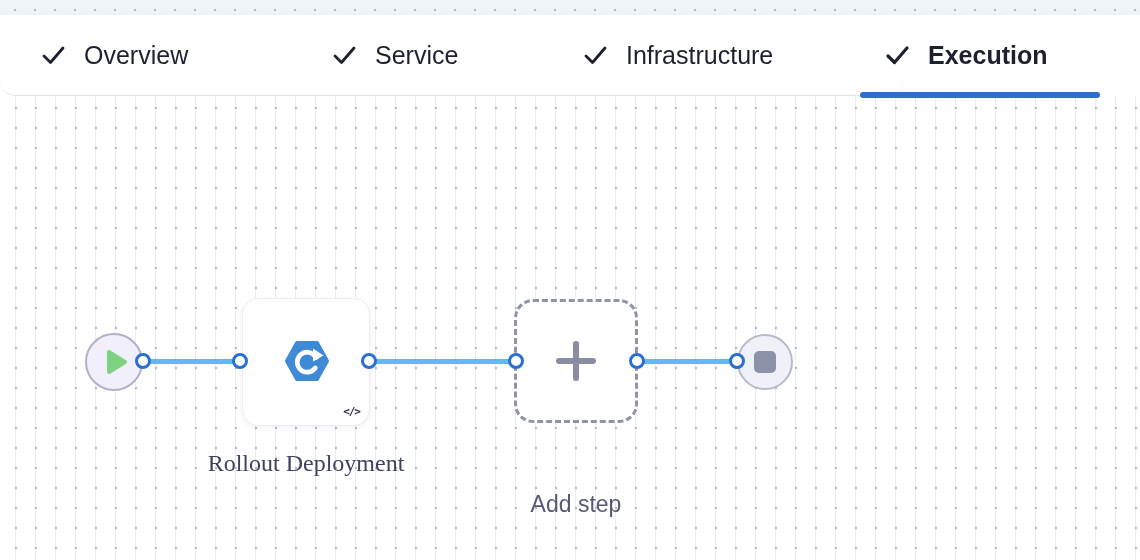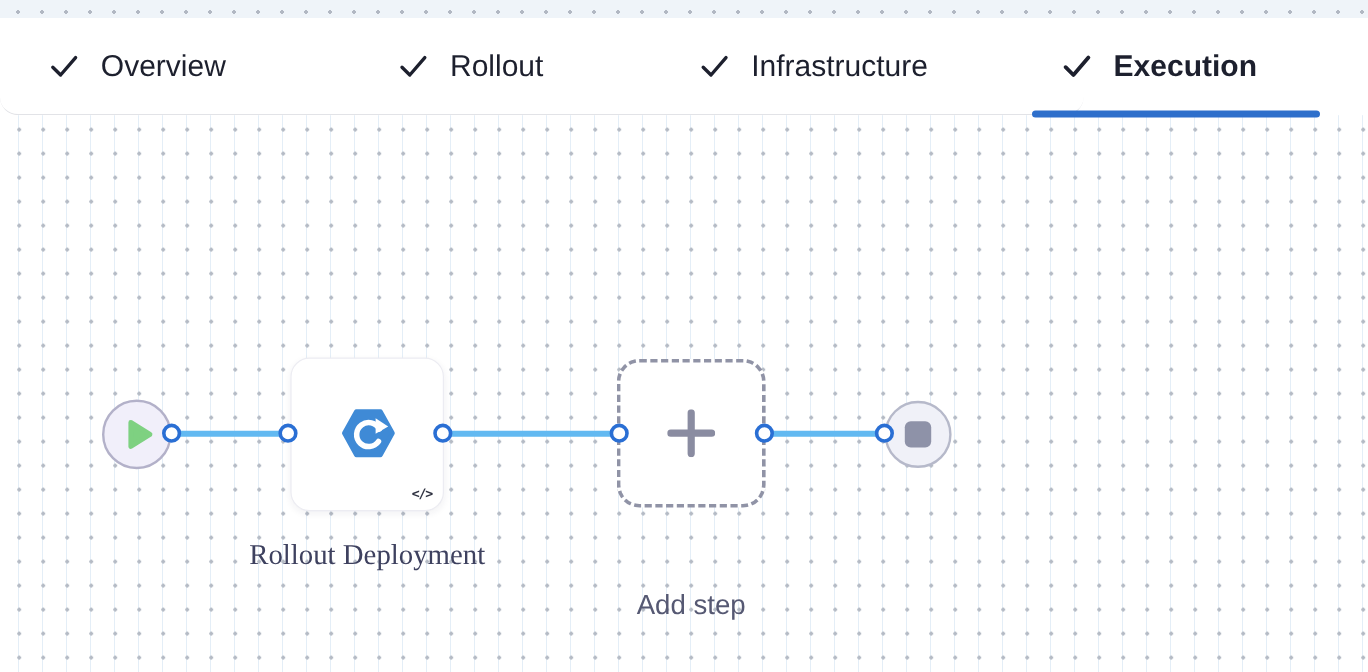--- a/index.html
+++ b/index.html
@@ -208,21 +208,21 @@
       <svg class="check-icon" viewBox="0 0 27 27">
         <path d="M4 14 L10.5 20.5 L23 6" fill="none" stroke="#1d202e" stroke-width="2.8" stroke-linecap="round" stroke-linejoin="round"></path>
       </svg>
       <span>Overview</span>
     </div>
 
     <div class="tab tab-service">
       <svg class="check-icon" viewBox="0 0 27 27">
         <path d="M4 14 L10.5 20.5 L23 6" fill="none" stroke="#1d202e" stroke-width="2.8" stroke-linecap="round" stroke-linejoin="round"></path>
       </svg>
-      <span>Rollout</span>
+      <span>Service</span>
     </div>
 
     <div class="tab tab-infrastructure">
       <svg class="check-icon" viewBox="0 0 27 27">
         <path d="M4 14 L10.5 20.5 L23 6" fill="none" stroke="#1d202e" stroke-width="2.8" stroke-linecap="round" stroke-linejoin="round"></path>
       </svg>
       <span>Infrastructure</span>
     </div>
 
     <div class="tab active tab-execution">

